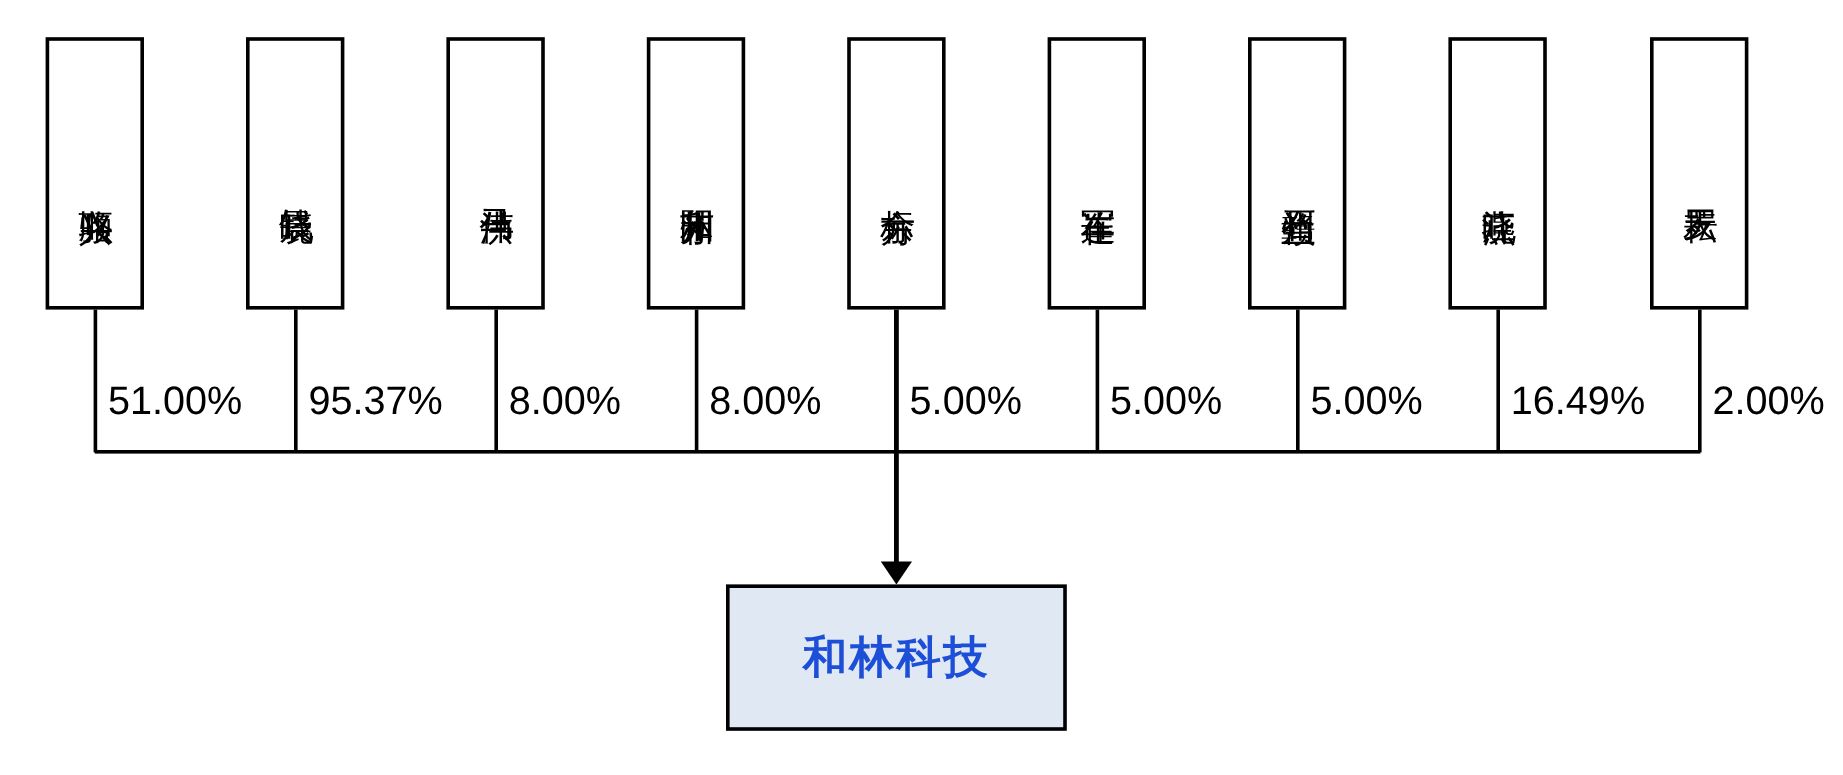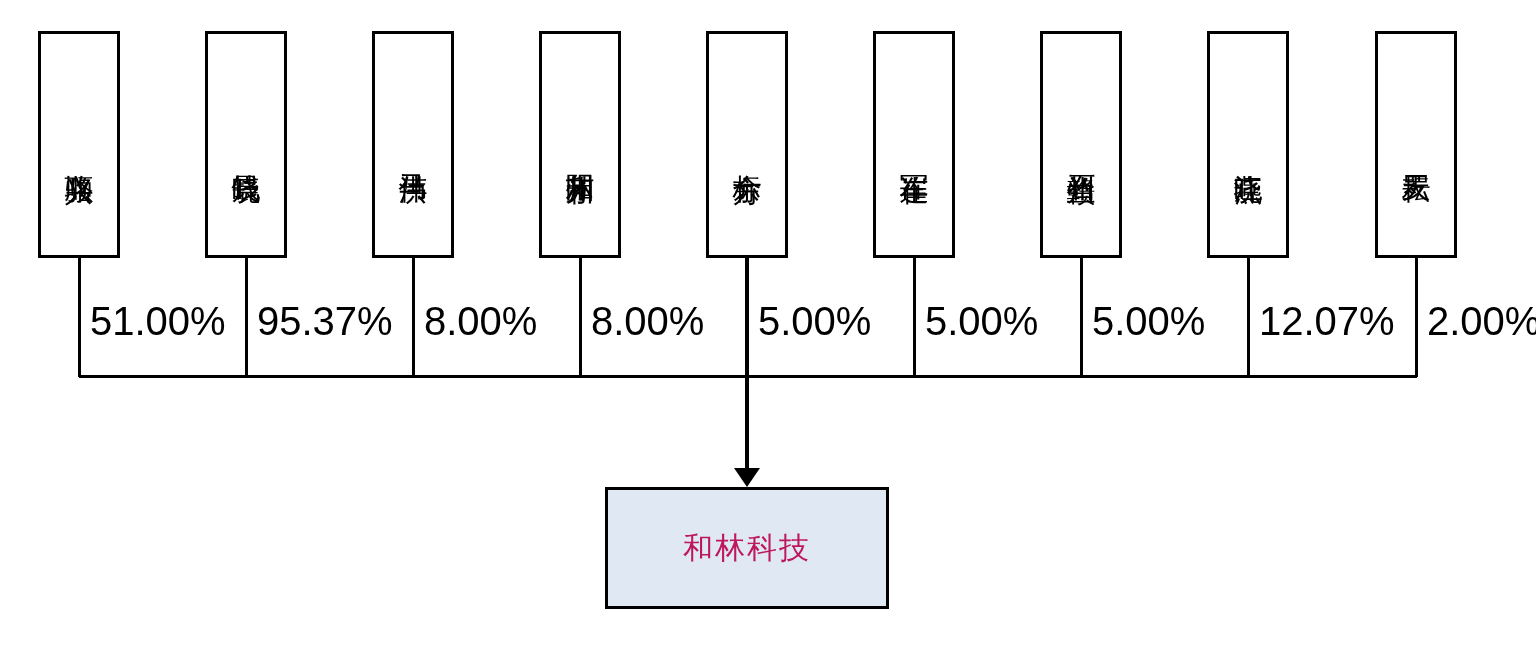--- a/index.html
+++ b/index.html
@@ -42,23 +42,23 @@
   .sh-line {
     position: absolute;
     top: 258px;
     left: calc(var(--cx) - 1.5px);
     width: 3px;
     height: 119px;
     background: #000000;
   }
   .sh-pct {
     position: absolute;
-    top: 301px;
+    top: 317px;
     left: calc(var(--cx) + 11px);
-    font-size: 40px;
+    font-size: 33px;
     line-height: 1;
     color: #000000;
     white-space: nowrap;
   }
   .bus-line {
     position: absolute;
     top: 375px;
     left: 79px;
     width: 1338px;
     height: 3px;
@@ -89,24 +89,24 @@
     width: 284px;
     height: 122px;
     box-sizing: border-box;
     border: 3px solid #000000;
     background: #dfe8f3;
     display: flex;
     align-items: center;
     justify-content: center;
   }
   .company-name {
-    font-size: 30px;
-    font-weight: normal;
+    font-size: 37px;
+    font-weight: bold;
     letter-spacing: 2px;
-    color: #be185d;
+    color: #1d4ed8;
   }
 </style>
 </head>
 <body>
 
 <div class="canvas">
 
   <div class="sh-box" style="--cx:79px">
     <span class="sh-name">骆兴顺</span>
   </div>
@@ -145,21 +145,21 @@
   <div class="sh-box" style="--cx:1081px">
     <span class="sh-name">赣州兰石</span>
   </div>
   <div class="sh-line" style="--cx:1081px"></div>
   <div class="sh-pct" style="--cx:1081px">5.00%</div>
 
   <div class="sh-box" style="--cx:1248px">
     <span class="sh-name">江晓燕</span>
   </div>
   <div class="sh-line" style="--cx:1248px"></div>
-  <div class="sh-pct" style="--cx:1248px">12.07%</div>
+  <div class="sh-pct" style="--cx:1248px">16.49%</div>
 
   <div class="sh-box" style="--cx:1416px">
     <span class="sh-name">罗耘天</span>
   </div>
   <div class="sh-line" style="--cx:1416px"></div>
   <div class="sh-pct" style="--cx:1416px">2.00%</div>
 
   <div class="bus-line"></div>
 
   <div class="arrow-shaft"></div>

